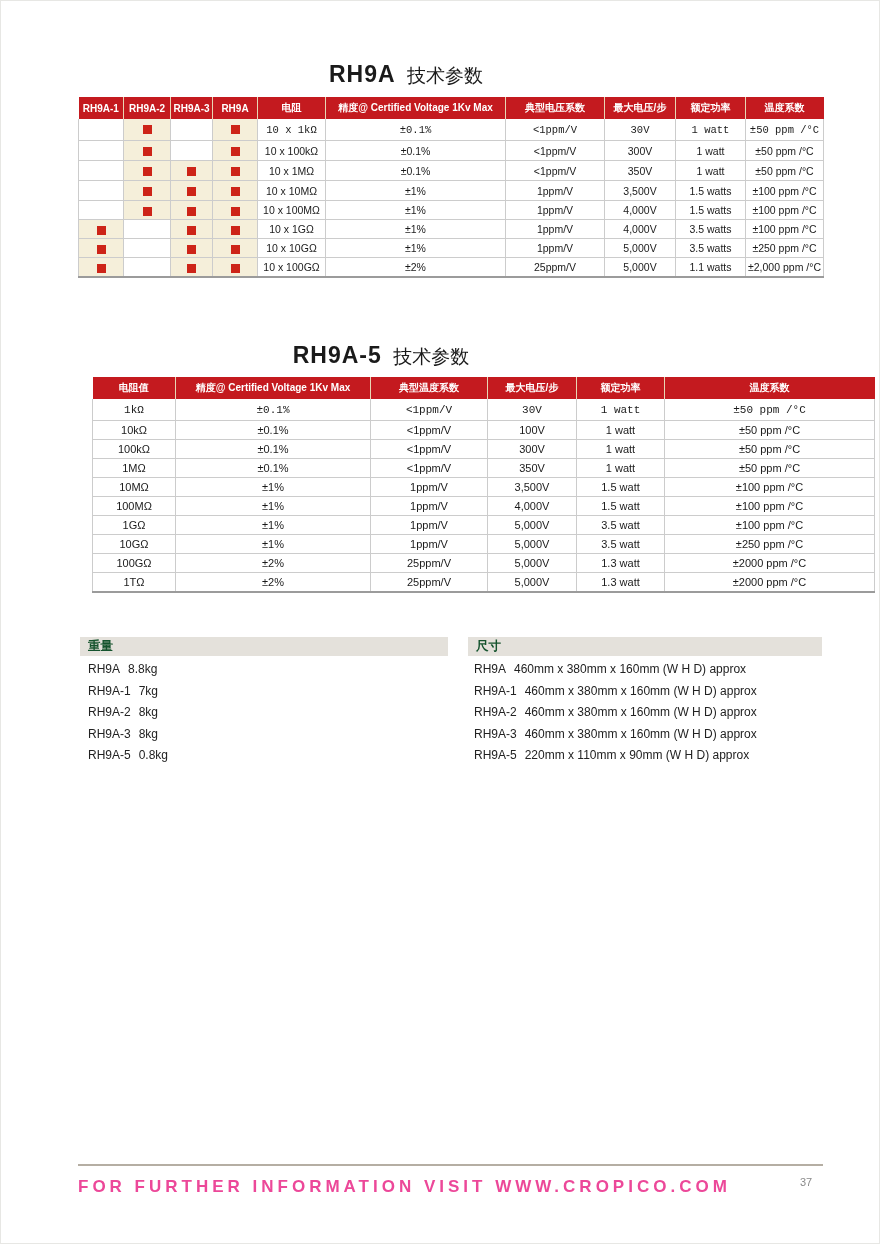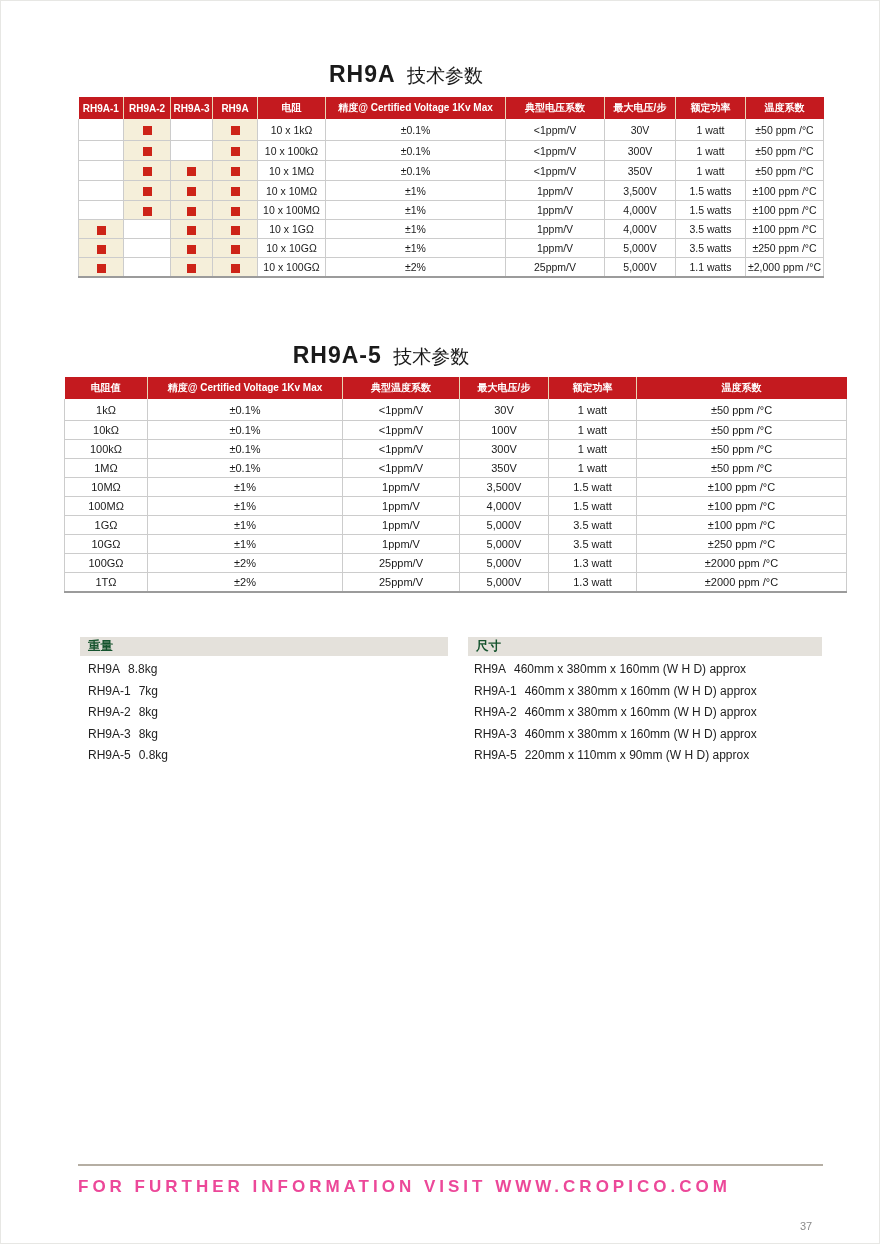--- a/index.html
+++ b/index.html
@@ -12,34 +12,34 @@
   
   .sec-title { position:absolute; text-align:center; white-space:nowrap; color:#1a1a1a; }
   #title1 { top:61px; left:16px; width:780px; }
   #title2 { top:342px; left:0; width:762px; }
   .sec-title .model { font-weight:700; font-size:23px; letter-spacing:1px; }
   .sec-title .suffix { font-size:19px; font-weight:400; margin-left:7px; }
 
   
   table { position:absolute; border-collapse:collapse; table-layout:fixed; border-bottom:2px solid #9b9b9b; }
   #table1 { left:78px; top:97px; width:745px; }
-  #table2 { left:64px; top:377px; width:782px; }
+  #table2 { left:92px; top:377px; width:782px; }
   th {
     background:#c41a1f; color:#ffffff; font-size:10px; font-weight:700;
     height:22px; padding:0 1px; text-align:center; border-right:1px solid #e8d6b4;
     overflow:hidden; white-space:nowrap;
   }
   th:last-child { border-right:1px solid #c41a1f; }
   td {
     border:1px solid #cccccc; border-top:1px solid #d4d4d4;
     font-size:10.5px; color:#1a1a1a; text-align:center; padding:0;
     height:18px; background:#fff; white-space:nowrap; overflow:hidden;
   }
   #table2 td { font-size:11px; }
-  tbody tr:first-child td { height:21px; border-top:none; }
+  tbody tr:first-child td { height:21px; border-top:none;font-family:Liberation Mono, monospace; }
   #table1 tbody tr:nth-child(2) td, #table1 tbody tr:nth-child(3) td,
   #table1 tbody tr:nth-child(4) td { height:19px; }
   td.on { background:#f5efda; }
   .sq { display:inline-block; width:9px; height:9px; background:#cd2418; vertical-align:middle; }
 
   
   .bar {
     position:absolute; top:637px; height:19px; background:#e4e1db; color:#14532d;
     font-size:12.5px; font-weight:700; line-height:19px; padding-left:8px;
     box-sizing:border-box;
@@ -51,21 +51,21 @@
   #dims-list { left:474px; }
   .list .li { height:21.5px; line-height:21.5px; white-space:nowrap; }
   .list .v { margin-left:8px; }
 
   
   #footer-rule { position:absolute; left:78px; top:1164px; width:745px; height:2px; background:#b5aea3; }
   #footer-text {
     position:absolute; left:78px; top:1177px; font-size:17px; font-weight:700;
     letter-spacing:4px; color:#ec4899; white-space:nowrap;
   }
-  #page-num { position:absolute; left:800px; top:1176px; font-size:11px; color:#8a8a8a;margin-top:44px; }
+  #page-num { position:absolute; left:800px; top:1176px; font-size:11px; color:#8a8a8a; }
 </style>
 </head>
 <body>
 
 <div class="page">
 
   <div class="sec-title" id="title1">
     <span class="model">RH9A</span>
     <span class="suffix">技术参数</span>
   </div>

